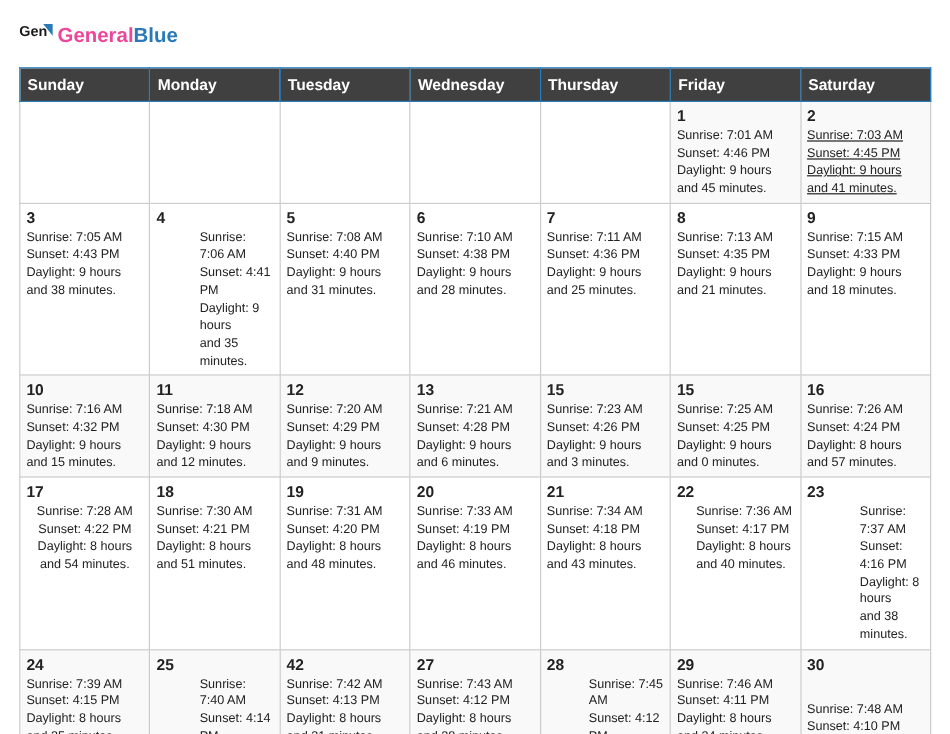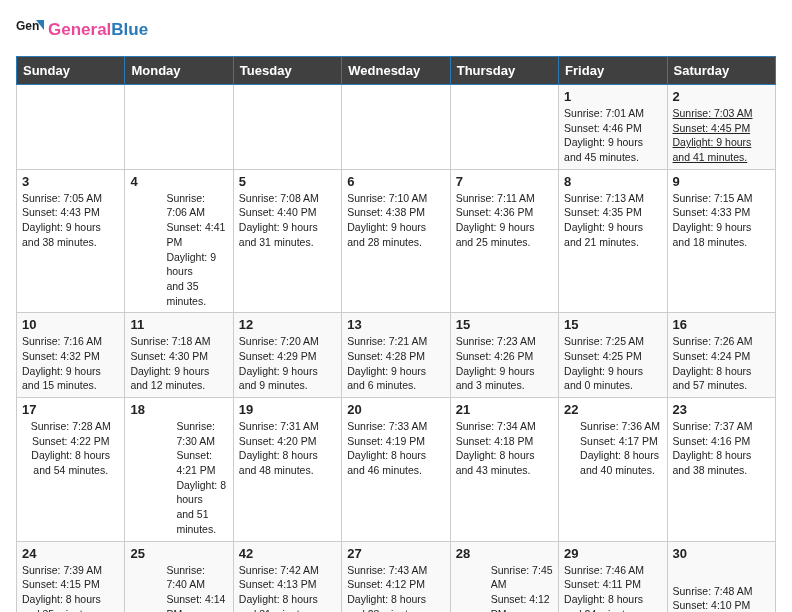--- a/index.html
+++ b/index.html
@@ -237,21 +237,21 @@
       <tr>
         <td>
           <span class="day-num">17</span>
           <div class="day-info" style="white-space: pre-line; text-align: center;">Sunrise: 7:28 AM
 Sunset: 4:22 PM
 Daylight: 8 hours
 and 54 minutes.</div>
         </td>
         <td>
           <span class="day-num">18</span>
-          <div class="day-info" style="white-space: pre-line; margin-left: 46px;">Sunrise: 7:30 AM
+          <div class="day-info" style="white-space: pre-line;">Sunrise: 7:30 AM
 Sunset: 4:21 PM
 Daylight: 8 hours
 and 51 minutes.</div>
         </td>
         <td>
           <span class="day-num">19</span>
           <div class="day-info" style="white-space: pre-line;">Sunrise: 7:31 AM
 Sunset: 4:20 PM
 Daylight: 8 hours
 and 48 minutes.</div>
@@ -272,21 +272,21 @@
         </td>
         <td>
           <span class="day-num">22</span>
           <div class="day-info" style="white-space: pre-line; margin-left: 16px;">Sunrise: 7:36 AM
 Sunset: 4:17 PM
 Daylight: 8 hours
 and 40 minutes.</div>
         </td>
         <td>
           <span class="day-num">23</span>
-          <div class="day-info" style="white-space: pre-line;">Sunrise: 7:37 AM
+          <div class="day-info" style="white-space: pre-line; margin-left: 44px;">Sunrise: 7:37 AM
 Sunset: 4:16 PM
 Daylight: 8 hours
 and 38 minutes.</div>
         </td>
       </tr>
       <tr>
         <td>
           <span class="day-num">24</span>
           <div class="day-info" style="white-space: pre-line;">Sunrise: 7:39 AM
 Sunset: 4:15 PM

